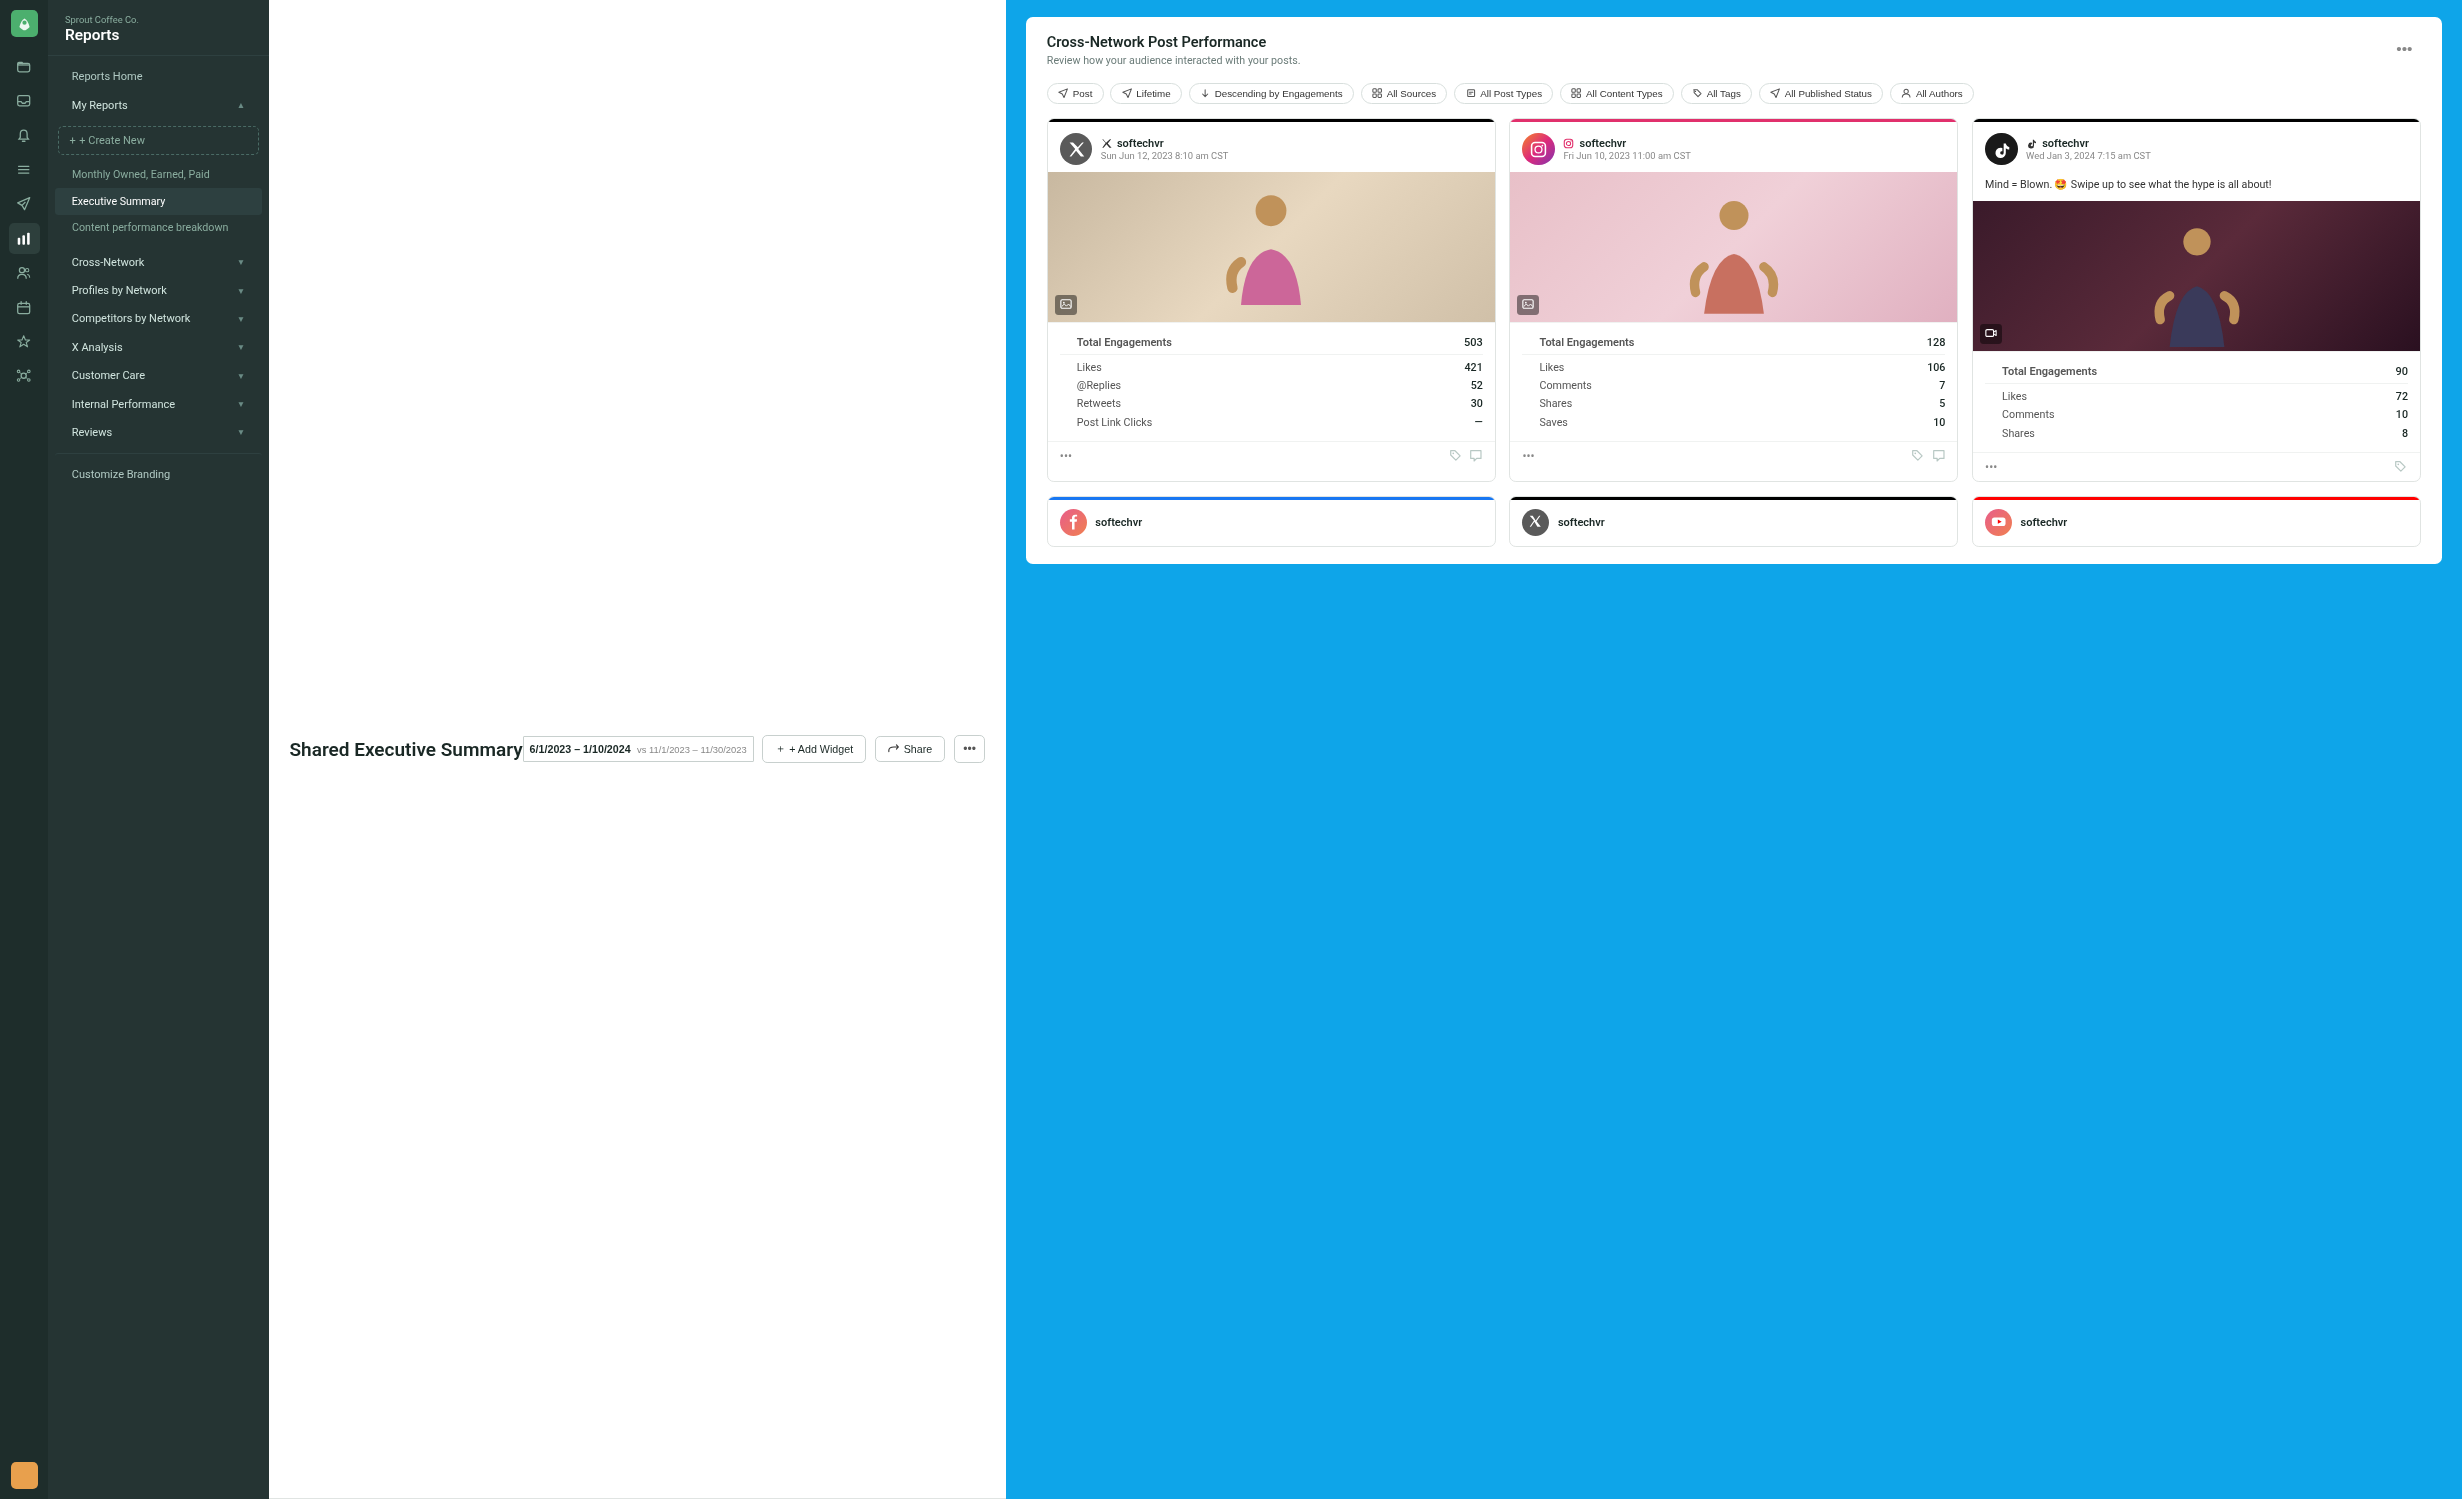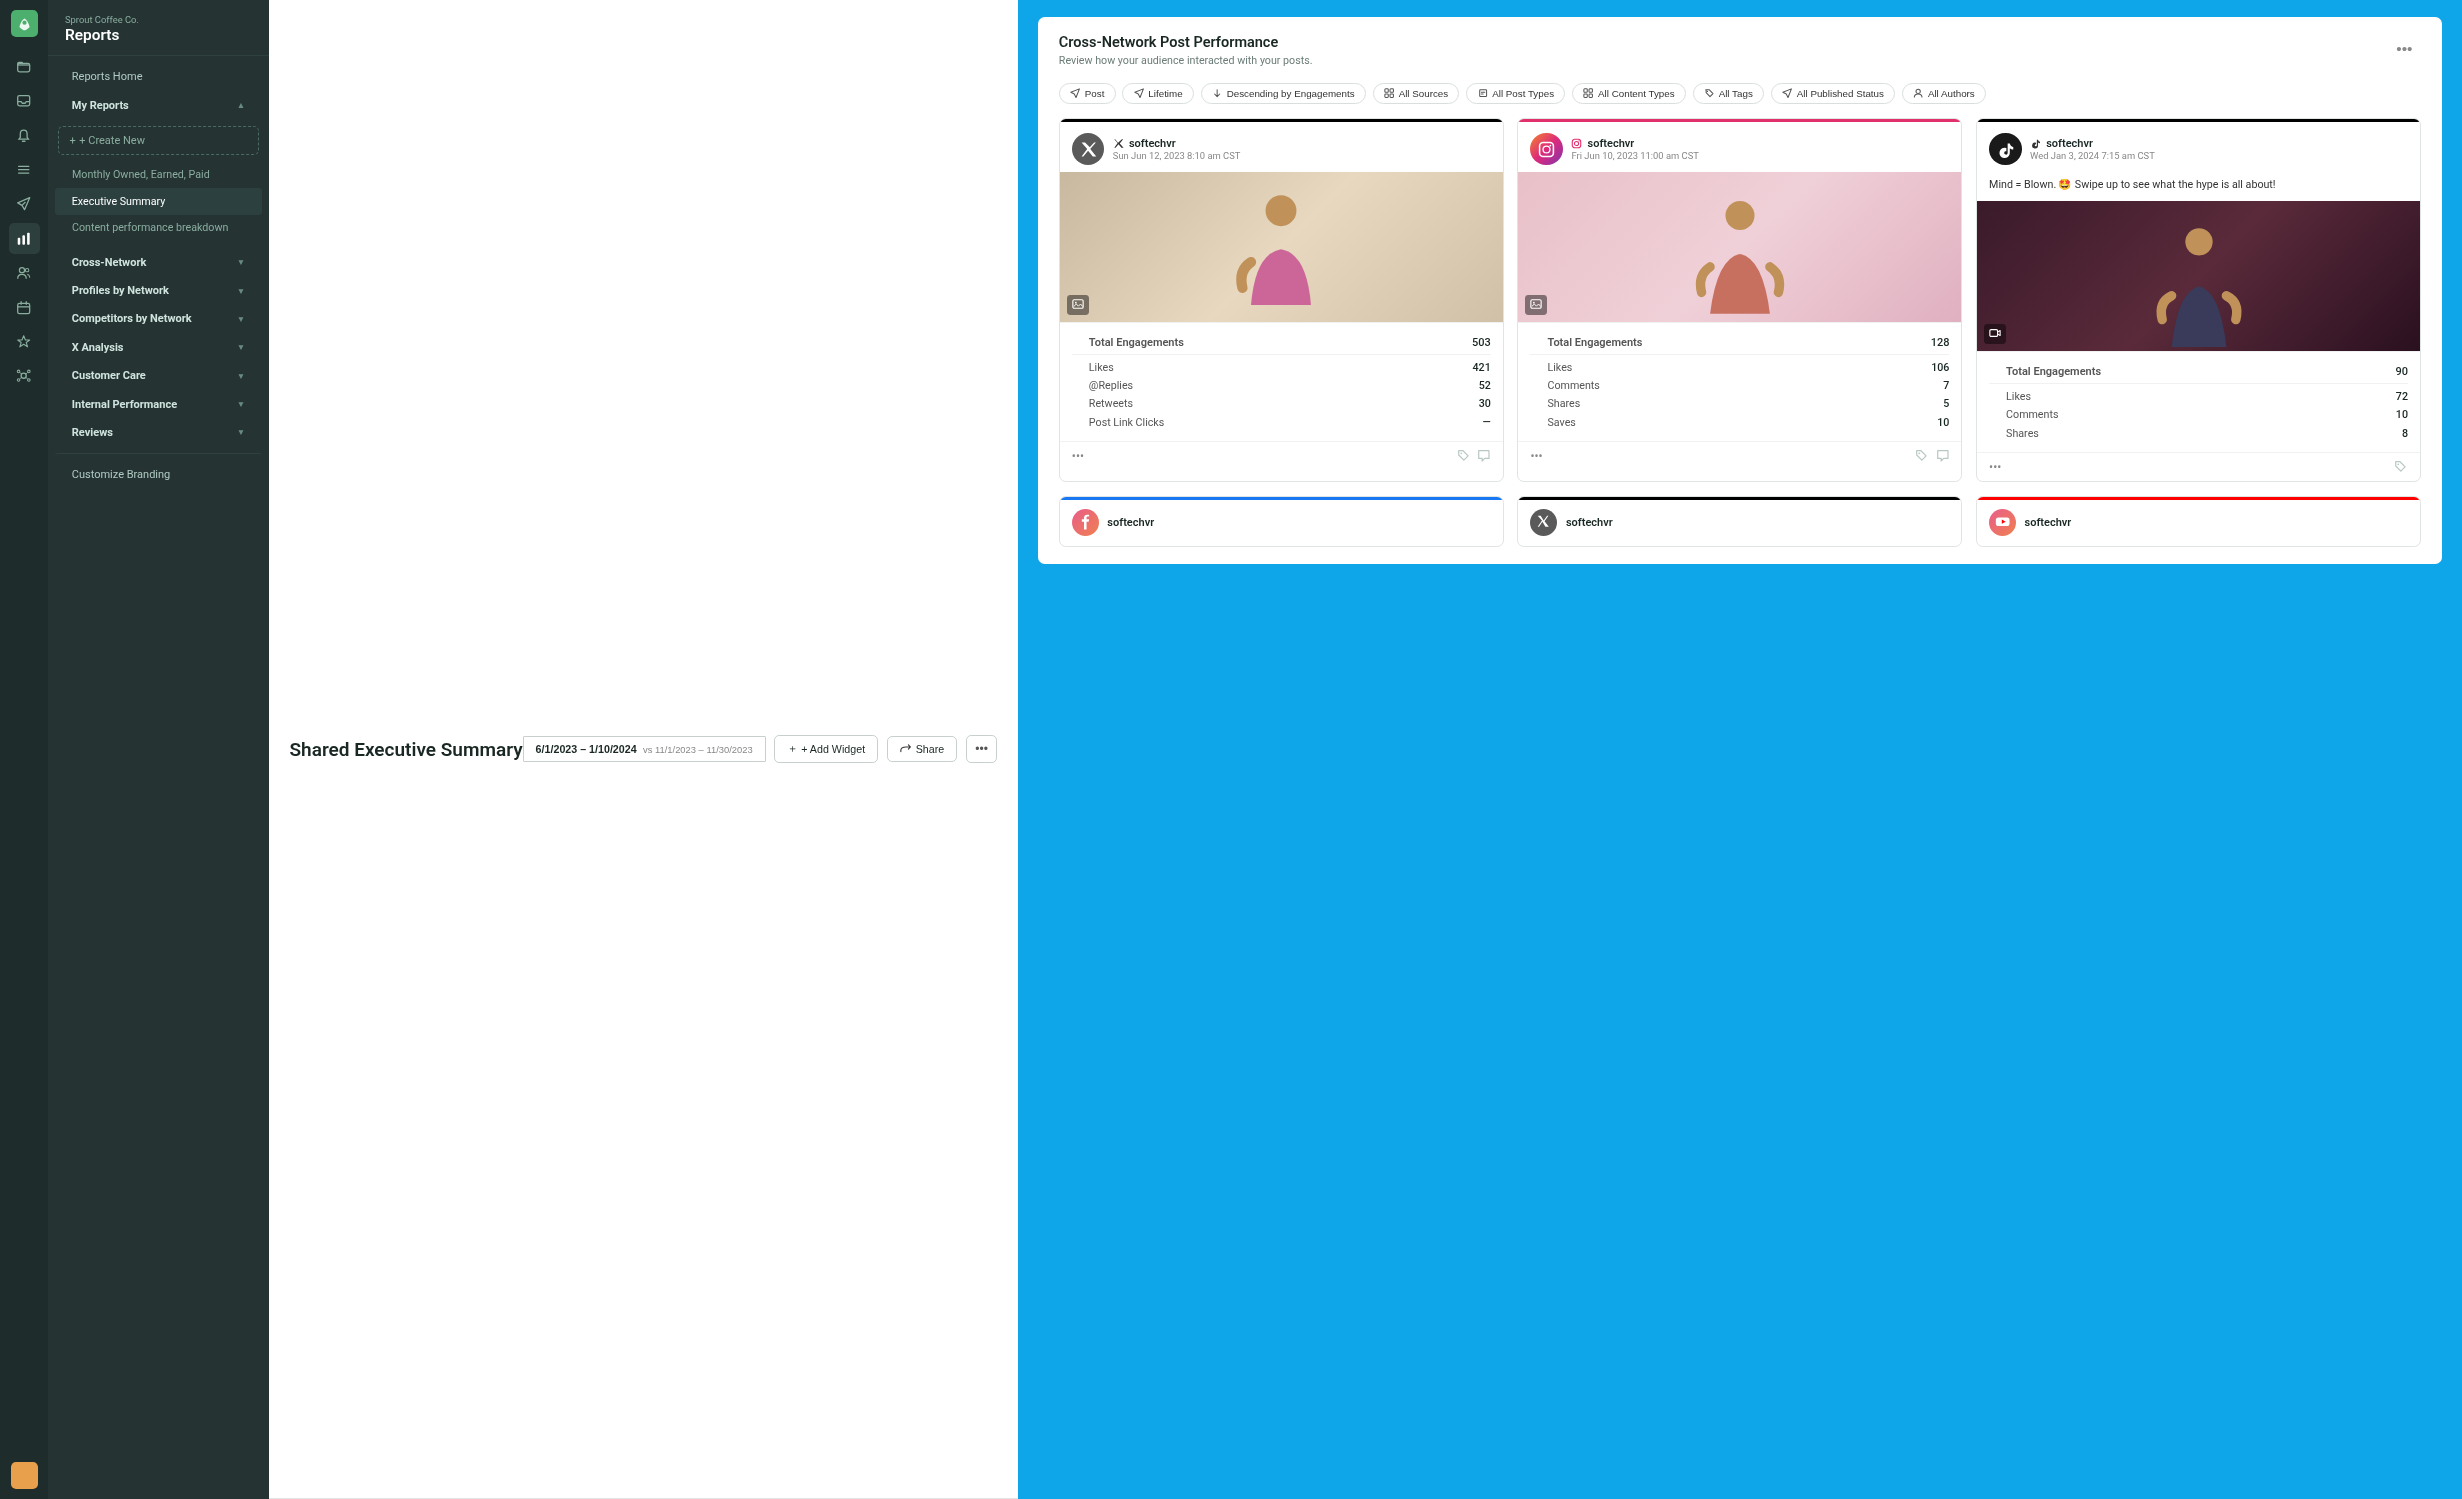--- a/index.html
+++ b/index.html
@@ -61,21 +61,21 @@
     .sidebar-nav { padding: 6.8px 0; flex: 1; }
     .nav-item {
       display: flex; align-items: center; justify-content: space-between;
       padding: 7.7px 17px;
       font-size: 11px;
       color: #b0c9c3;
       cursor: pointer;
       border-radius: 3.4px;
       margin: 0 6.8px;
     }
-    .nav-item.section-header { font-weight: 700; color: #d0e4de; text-align: right; }
+    .nav-item.section-header { font-weight: 400; color: #d0e4de; text-align: right; }
 
     .create-new-btn {
       display: flex; align-items: center; gap: 6.8px;
       margin: 6.8px 10.3px;
       padding: 6.8px 10.3px;
       border: 1.3px dashed #4a6b65;
       border-radius: 5.1px;
       color: #8aad9f;
       font-size: 11px;
       cursor: pointer;
@@ -108,21 +108,21 @@
       justify-content: space-between;
       border-bottom: 0.9px solid #e0e4e2;
       flex-shrink: 0;
     }
     .main-header-title { font-size: 19px; font-weight: 600; color: #1a2825; }
 
     .header-actions { display: flex; align-items: center; gap: 8.5px; }
     .date-range-btn {
       border: 0.9px solid #c8d0ce;
       border-radius: 1px;
-      padding: 6px 12px;
+      padding: 6px 6px;
       font-size: 10.7px;
       background: #fff;
       cursor: pointer;
       color: #1a2825;
     }
     .date-range-btn strong { font-weight: 600; }
     .date-range-btn .vs { color: #888; font-size: 9.4px; margin-left: 3.4px; }
     .action-btn {
       border: 0.9px solid #c8d0ce;
       border-radius: 5.1px;

